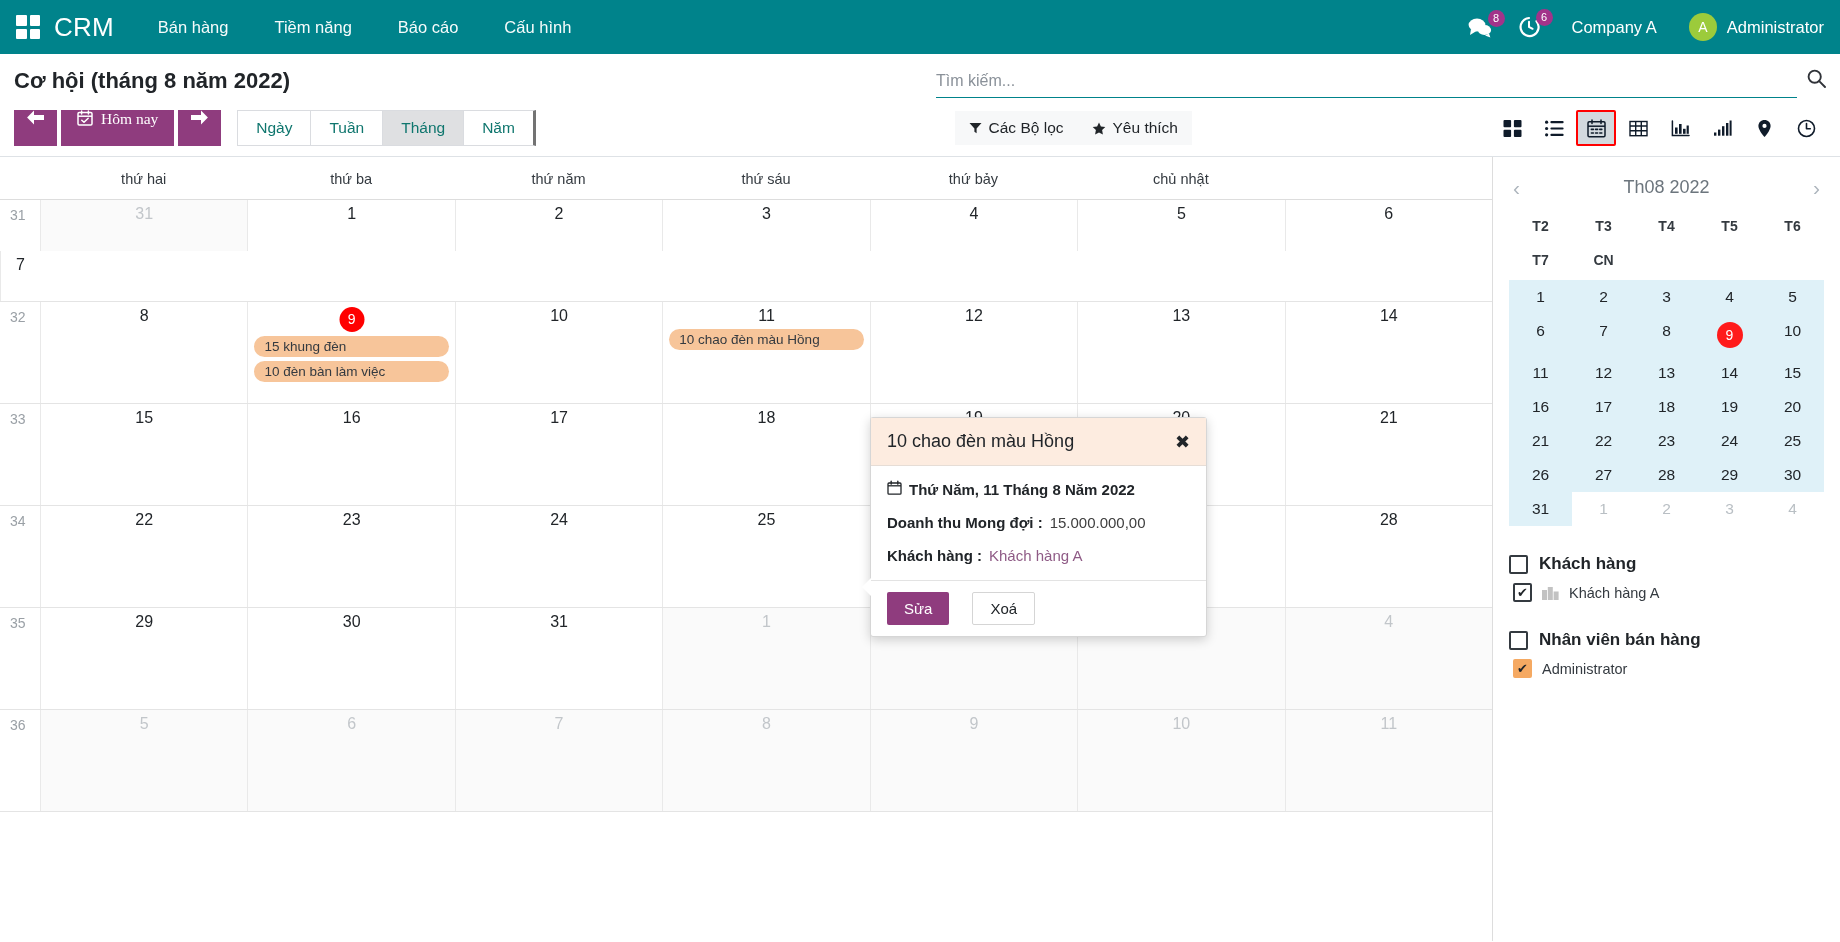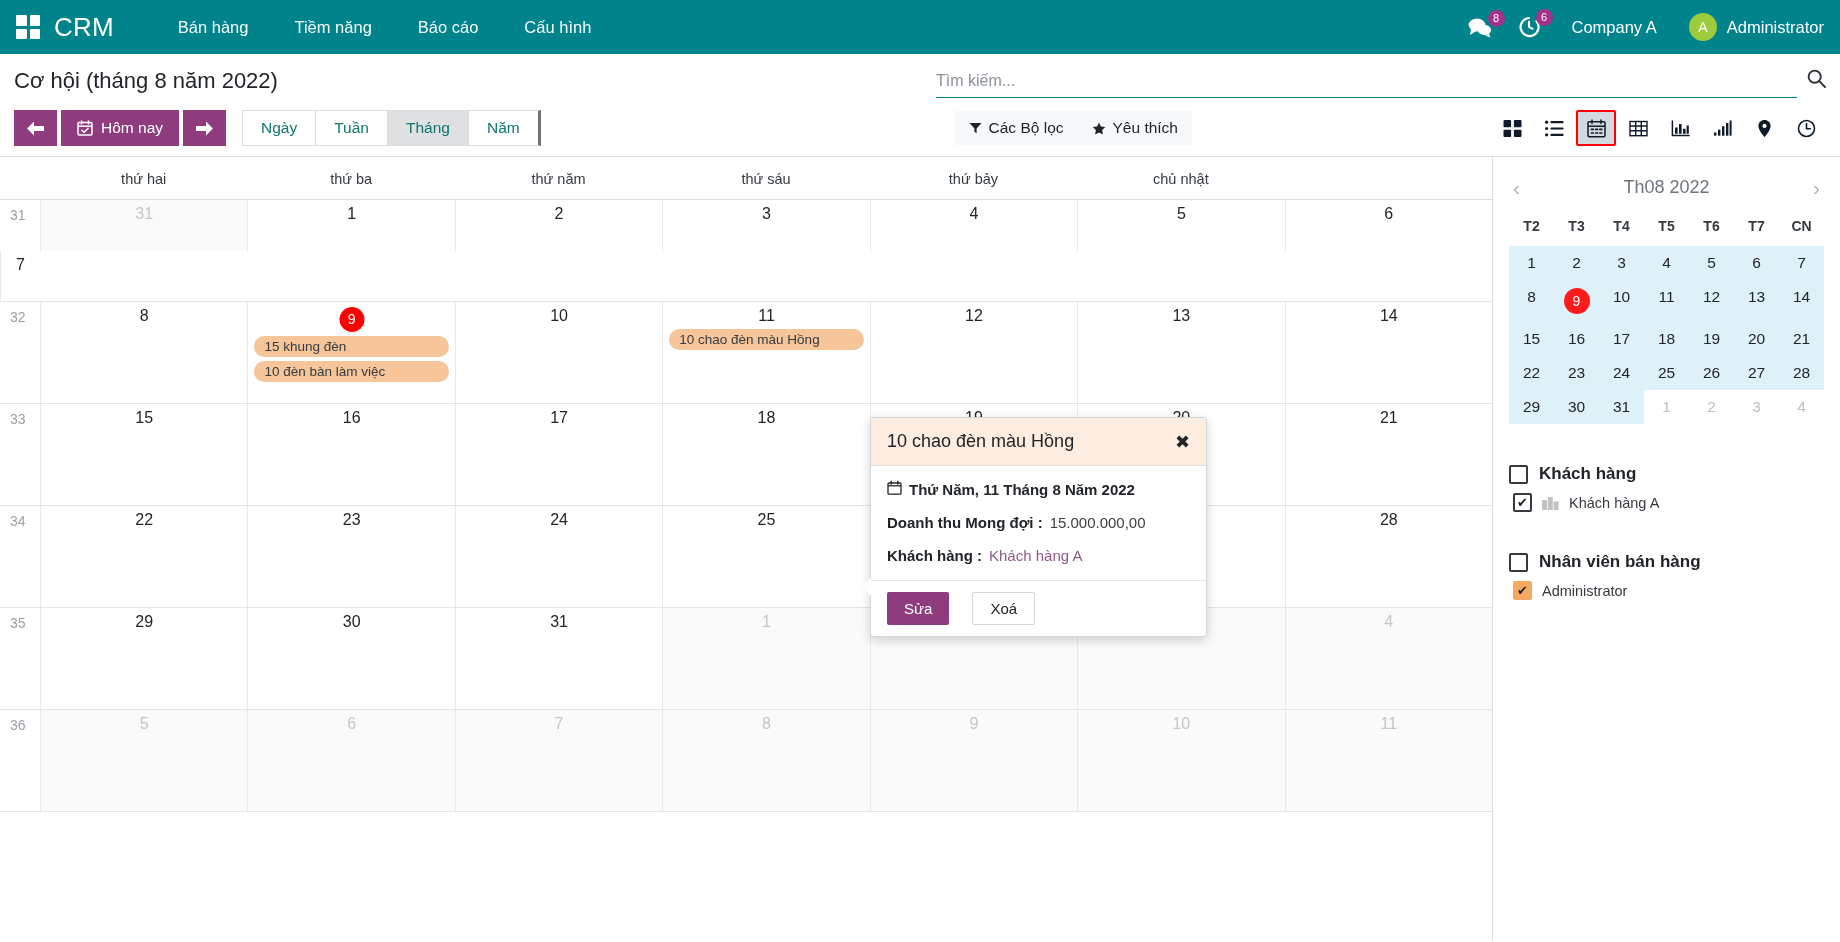--- a/index.html
+++ b/index.html
@@ -12,21 +12,21 @@
   }
 
   
   .navbar {
     height: 54px; background: #00838b;
     display: flex; align-items: center;
     color: #ffffff; padding: 0 16px;
   }
   .apps-grid { display: grid; grid-template-columns: 1fr 1fr; gap: 3px; width: 24px; height: 24px; margin-right: 14px; cursor: pointer; }
   .apps-grid i { background: #fff; border-radius: 1px; display: block; }
-  .brand { font-size: 26px; font-weight: 400; letter-spacing: .2px; margin-right: 64px; cursor: pointer; }
+  .brand { font-size: 26px; font-weight: 400; letter-spacing: .2px; margin-right: 44px; cursor: pointer; }
   .navlinks { display: flex; align-items: center; gap: 46px; font-size: 16.5px; }
   .navlinks a { color: #fff; text-decoration: none; opacity: .97; cursor: pointer; }
   .nav-right { margin-left: auto; display: flex; align-items: center; gap: 26px; }
   .badge-ico { position: relative; cursor: pointer; display:flex; align-items:center; }
   .badge-ico svg { display: block; }
   .badge-ico .cnt {
     position: absolute; top: -7px; right: -13px;
     background: #a2338a; color: #fff; font-size: 11px;
     min-width: 17px; height: 17px; line-height: 17px; text-align: center;
     border-radius: 9px; padding: 0 4px; font-weight: 500;
@@ -36,37 +36,37 @@
   .avatar {
     width: 28px; height: 28px; border-radius: 50%;
     background: #9ccb3b; color: #fff; font-size: 14px;
     display: flex; align-items: center; justify-content: center;
   }
   .username { font-size: 16.5px; }
 
   
   .cp { background: #fff; border-bottom: 1px solid #dee2e6; padding: 0 14px; position: relative; }
   .cp-row1 { display: flex; align-items: flex-start; padding-top: 14px; }
-  .page-title { font-size: 22px; color: #212529; font-weight: 400; white-space: nowrap; }
+  .page-title { font-size: 22px; color: #212529; font-weight: 700; white-space: nowrap; }
   .searchwrap { margin-left: auto; width: 890px; position: relative; display: flex; align-items: flex-end; }
   .searchinput {
     flex: 1; border: none; border-bottom: 1px solid #00838b;
     font-size: 16px; padding: 4px 0 7px 0; outline: none;
     font-family: "Liberation Sans", sans-serif; color: #212529;
     background: transparent;
   }
   .searchinput::placeholder { color: #8a9199; }
   .search-ico { padding: 0 0 6px 10px; cursor: pointer; color: #303339; }
 
   .cp-row2 { display: flex; align-items: center; margin-top: 12px; padding-bottom: 10px; }
   .btn-group { display: flex; align-items: center; }
   .pbtn {
     background: #8f3c7e; color: #fff; border: none;
-    height: 36px; display: flex; align-items: center; justify-content: center;
-    cursor: pointer; font-size: 15.5px; font-family: Liberation Sans, sans-serif;
+    height: 36px; display: flex; align-items: flex-start; justify-content: center;
+    cursor: pointer; font-size: 15.5px; font-family: Liberation Serif, serif;
   }
   .pbtn.arrow { width: 43px; }
   .pbtn.today { padding: 0 16px; gap: 8px; margin: 0 4px; }
   .scale-group { display: flex; margin-left: 16px; }
   .sbtn {
     height: 36px; padding: 4px 18px; background: #fff;
     border: 1px solid #dadce0; border-right: none;
     font-size: 15.5px; color: #0f766e; cursor: pointer;
     display: flex; align-items: center;
     font-family: "Liberation Sans", sans-serif;
@@ -150,35 +150,35 @@
     font-family: "Liberation Sans", sans-serif;
   }
 
   
   .sidebar { width: 348px; border-left: 1px solid #ddd; padding: 14px 16px 0; }
   .mini-head { display: flex; align-items: center; justify-content: center; position: relative; padding: 6px 0 14px; }
   .mini-head .t { font-size: 18px; color: #6c757d; }
   .mini-nav { position: absolute; font-size: 21px; color: #adb5bd; cursor: pointer; line-height: 1; }
   .mini-nav.prev { left: 4px; }
   .mini-nav.next { right: 4px; }
-  .mini-grid { display: grid; grid-template-columns: repeat(7, 1fr); }
+  .mini-grid { display: grid; grid-template-columns: repeat(5, 1fr); }
   .mini-dow { text-align: center; font-size: 14px; font-weight: 700; color: #343a40; padding: 6px 0 12px; }
   .mini-day {
     text-align: center; font-size: 15.5px; color: #212529;
     padding: 8px 0; cursor: pointer; position: relative;
   }
   .mini-day.inmonth { background: #dff1f8; }
   .mini-day.out { color: #b9bfc4; }
   .mini-day .sel {
     display: inline-block; background: #ff1b1b; color: #fff;
     width: 26px; height: 26px; line-height: 26px; border-radius: 50%;
     font-size: 14px;
   }
 
-  .filter-sec { margin-top: 40px; }
+  .filter-sec { margin-top: 28px; }
   .filter-head { display: flex; align-items: center; gap: 11px; margin-bottom: 9px; }
   .filter-head .ttl { font-size: 17px; font-weight: 700; color: #212529; }
   .cb {
     width: 19px; height: 19px; border: 2px solid #343a40; background: #fff;
     border-radius: 2px; display: inline-flex; align-items: center; justify-content: center;
     cursor: pointer; flex: none;
   }
   .cb.checked::after { content: "✔"; font-size: 13px; color: #212529; line-height: 1; }
   .cb.orange { background: #f5a962; border-color: #f5a962; }
   .filter-item { display: flex; align-items: center; gap: 10px; margin: 7px 0 0 4px; }

